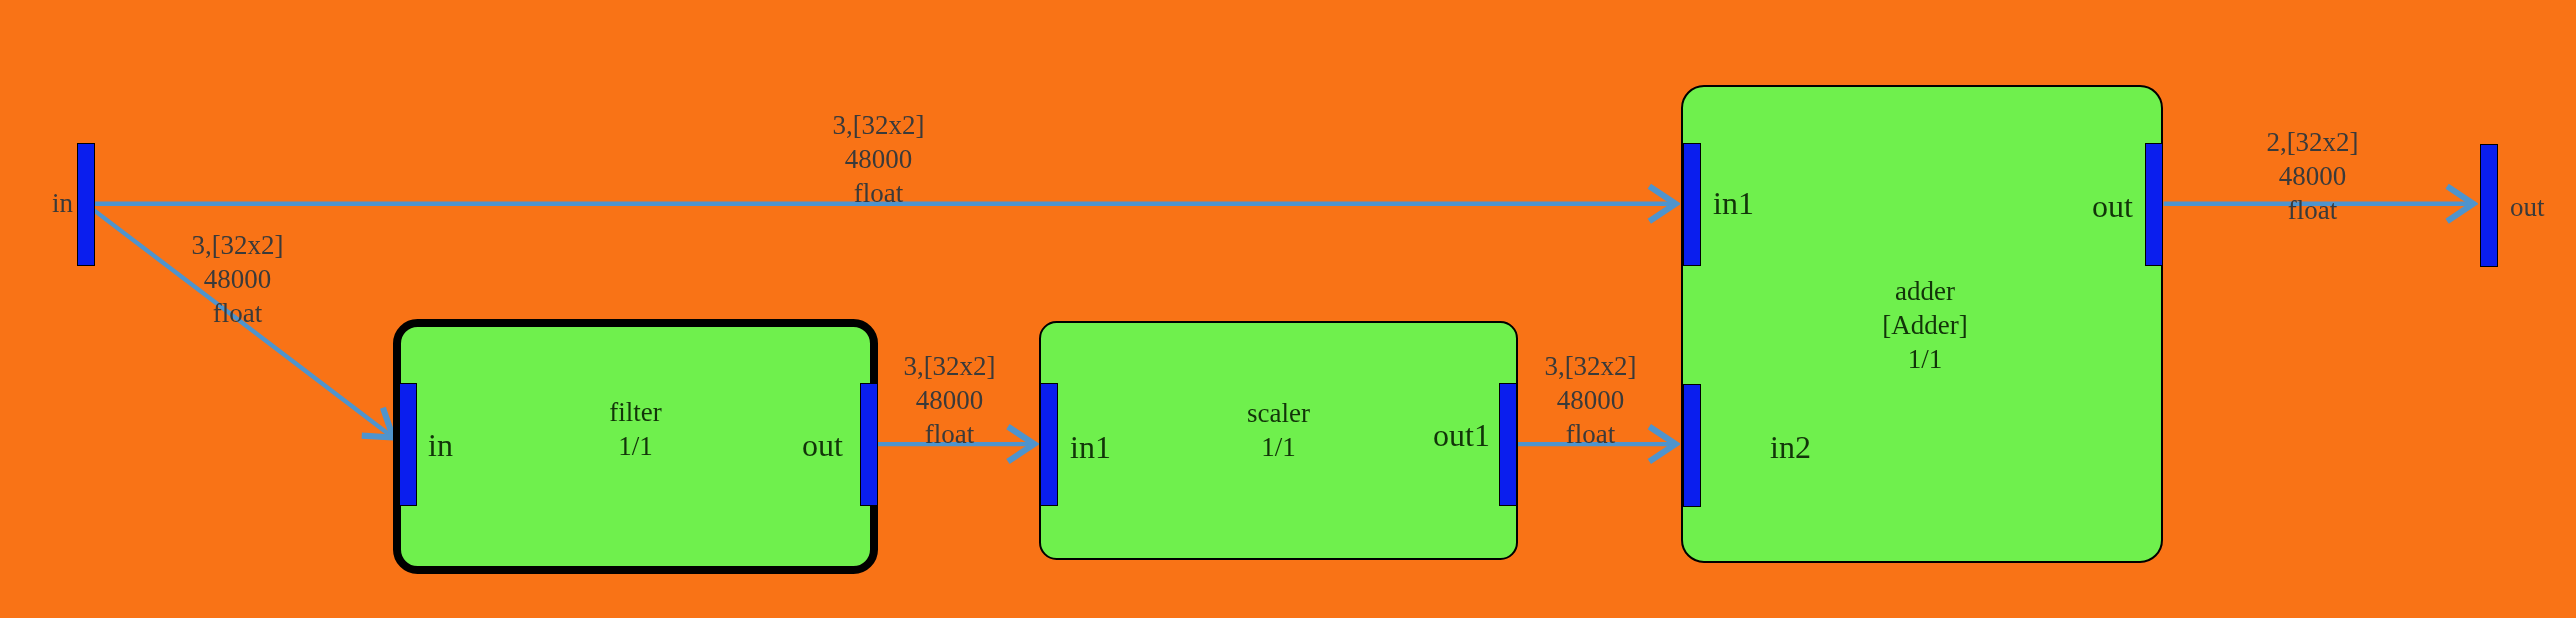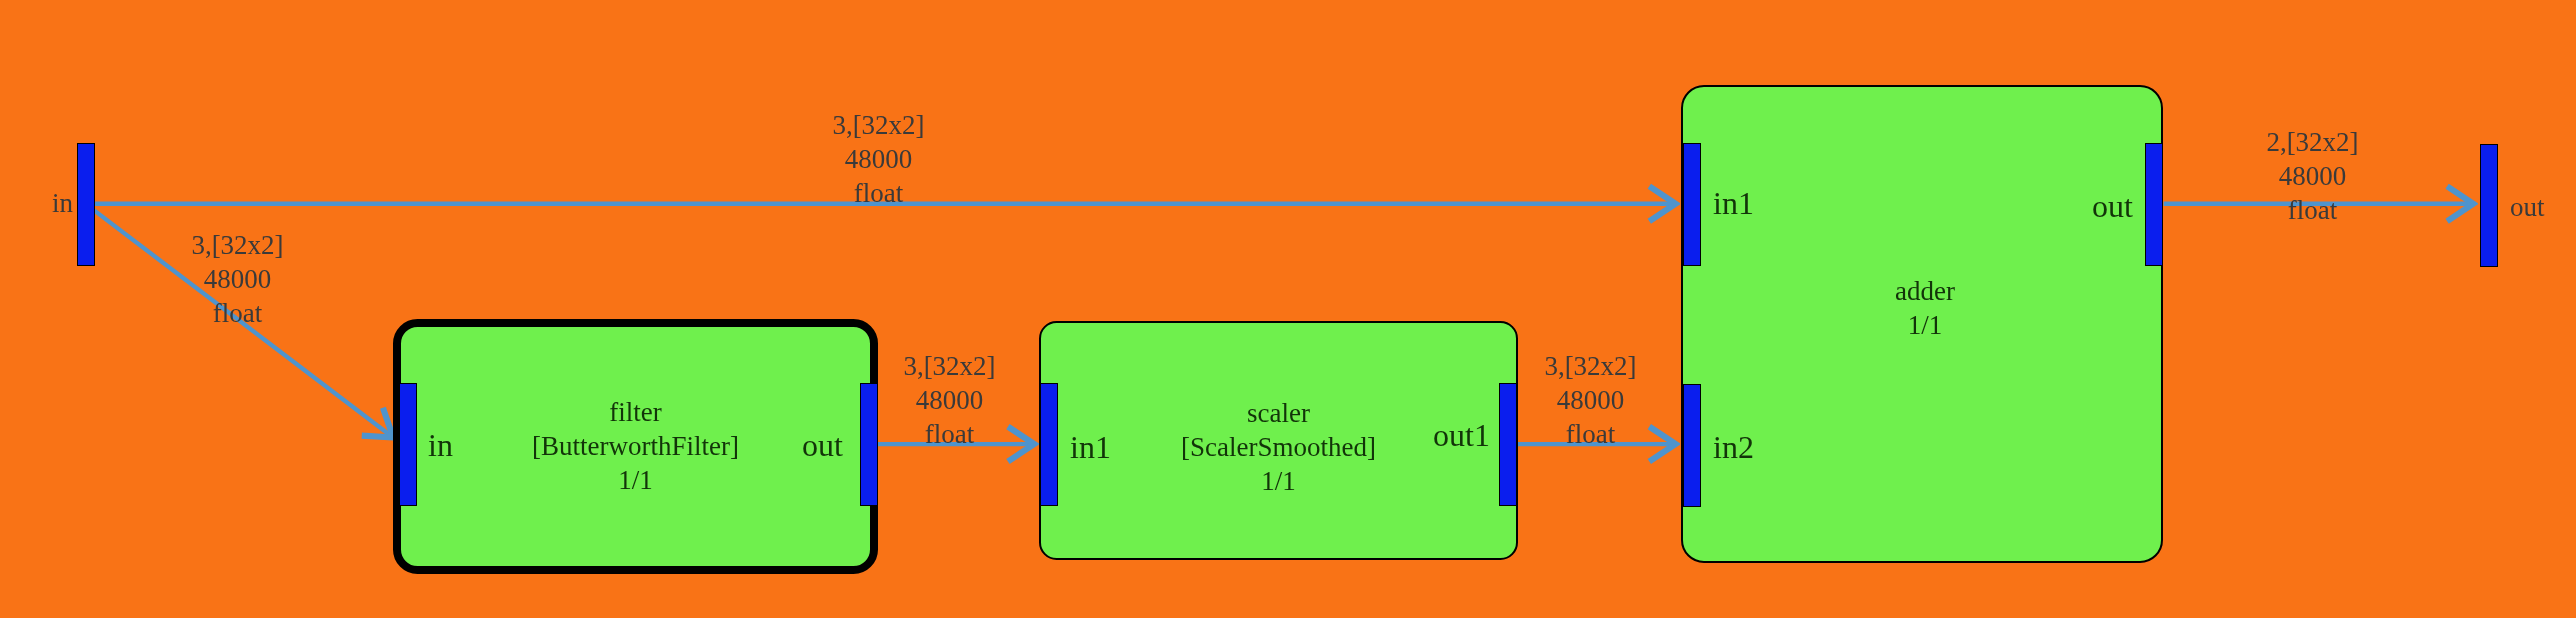--- a/index.html
+++ b/index.html
@@ -108,48 +108,47 @@
     <div>48000</div>
     <div>float</div>
   </div>
 
   <div class="terminal-label r" style="left:14px;top:186px;width:59px;">in</div>
   <div class="port" style="left:77px;top:143px;"></div>
 
   <div class="block thick" style="left:393px;top:319px;width:485px;height:255px;"></div>
   <div class="block-text" style="left:393px;top:395px;width:485px;">
     <div>filter</div>
-    <div>[ButterworthFilter]</div>
     <div>1/1</div>
   </div>
   <div class="port onblock" style="left:399px;top:383px;"></div>
   <div class="port onblock" style="left:860px;top:383px;"></div>
   <div class="port-label" style="left:428px;top:428px;">in</div>
   <div class="port-label r" style="left:756px;top:428px;width:87px;">out</div>
 
   <div class="block" style="left:1039px;top:321px;width:479px;height:239px;border-radius:17.5px;"></div>
   <div class="block-text" style="left:1039px;top:396px;width:479px;">
     <div>scaler</div>
-    <div>[ScalerSmoothed]</div>
     <div>1/1</div>
   </div>
   <div class="port onblock" style="left:1040px;top:383px;"></div>
   <div class="port onblock" style="left:1499px;top:383px;"></div>
   <div class="port-label" style="left:1070px;top:430px;">in1</div>
   <div class="port-label r" style="left:1398px;top:418px;width:92px;">out1</div>
 
   <div class="block" style="left:1681px;top:85px;width:482px;height:478px;border-radius:23px;"></div>
   <div class="block-text" style="left:1681px;top:274px;width:488px;">
     <div>adder</div>
+    <div>[Adder]</div>
     <div>1/1</div>
   </div>
   <div class="port onblock" style="left:1683px;top:143px;"></div>
   <div class="port onblock" style="left:1683px;top:384px;"></div>
   <div class="port onblock" style="left:2145px;top:143px;"></div>
   <div class="port-label" style="left:1713px;top:186px;">in1</div>
-  <div class="port-label" style="left:1713px;top:430px;text-align:center;">in2</div>
+  <div class="port-label" style="left:1770px;top:430px;text-align:center;">in2</div>
   <div class="port-label r" style="left:2046px;top:189px;width:87px;">out</div>
 
   <div class="port" style="left:2480px;top:144px;"></div>
   <div class="terminal-label" style="left:2510px;top:190px;">out</div>
 
 </div>
 
 
 </body></html>

